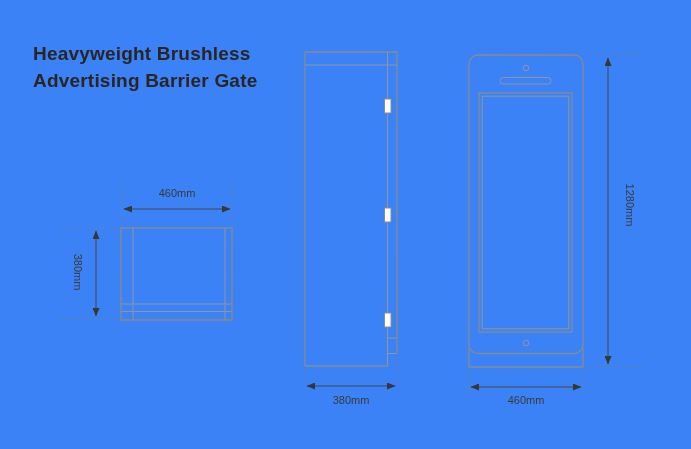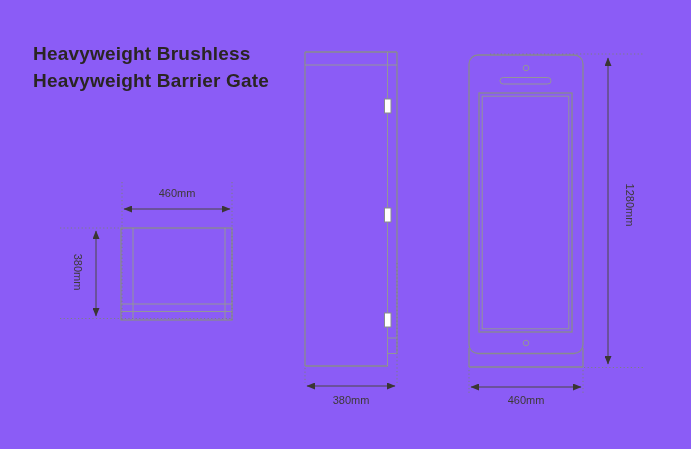--- a/index.html
+++ b/index.html
@@ -1,36 +1,36 @@
 <!DOCTYPE html>
 <html><head>
 <meta charset="utf-8">
 <style>
   html,body{margin:0;padding:0;background:#ffffff;}
-  .page{position:relative;width:691px;height:449px;background:#8b5cf6;overflow:hidden;
+  .page{position:relative;width:691px;height:449px;background:#3b82f6;overflow:hidden;
         font-family:"Liberation Sans",sans-serif;}
   .title{position:absolute;left:33px;top:40px;font-weight:700;font-size:19px;
          line-height:27px;color:#2a2523;letter-spacing:.2px;}
   .title div{white-space:nowrap;}
   svg.drawing{position:absolute;left:0;top:0;}
   svg text{font-family:"Liberation Sans",sans-serif;font-size:11px;fill:#3d3937;}
   .outline{fill:none;stroke:#898b8d;stroke-width:1.3;}
   .outline-thin{fill:none;stroke:#939598;stroke-width:1;}
   .dim{fill:none;stroke:#4a4644;stroke-width:1;}
   .dotted{fill:none;stroke:#7d7f81;stroke-width:1;stroke-dasharray:1.2 2.4;}
   .hinge{fill:#ffffff;stroke:#898b8d;stroke-width:1;}
 </style>
 </head>
 <body>
 
 <div class="page">
 
   <div class="title">
     <div>Heavyweight Brushless</div>
-    <div>Heavyweight Barrier Gate</div>
+    <div>Advertising Barrier Gate</div>
   </div>
 
   <svg class="drawing" width="691" height="449" viewBox="0 0 691 449" xmlns="http://www.w3.org/2000/svg">
     <defs>
       <marker id="arr" markerUnits="userSpaceOnUse" markerWidth="9" markerHeight="7" refX="8" refY="3.5" orient="auto-start-reverse">
         <path d="M0,0 L8.5,3.5 L0,7 Z" fill="#3a3634"></path>
       </marker>
     </defs>
 
     <g>

